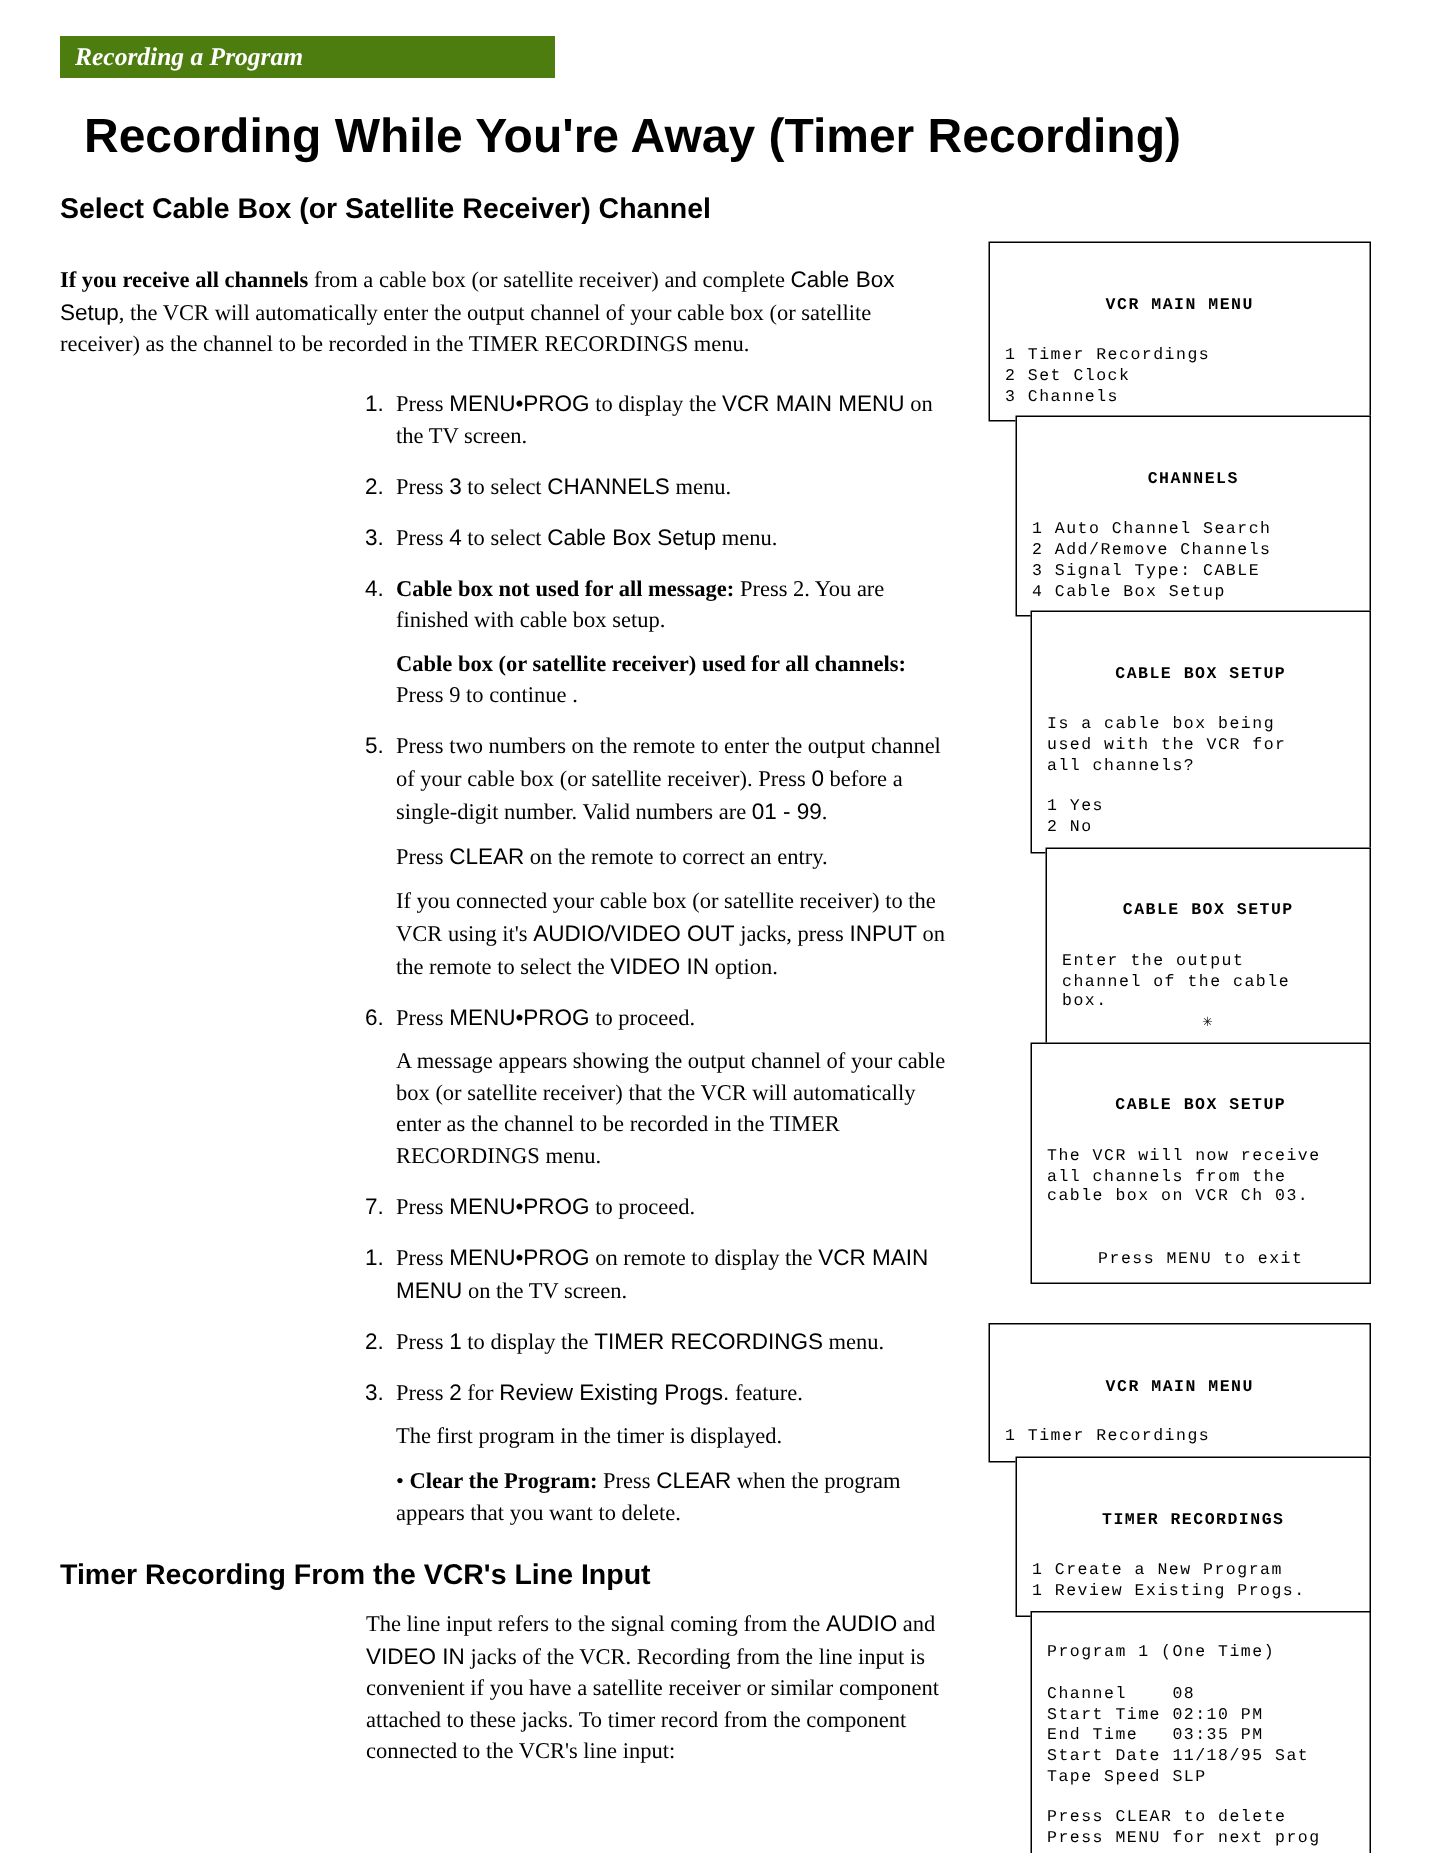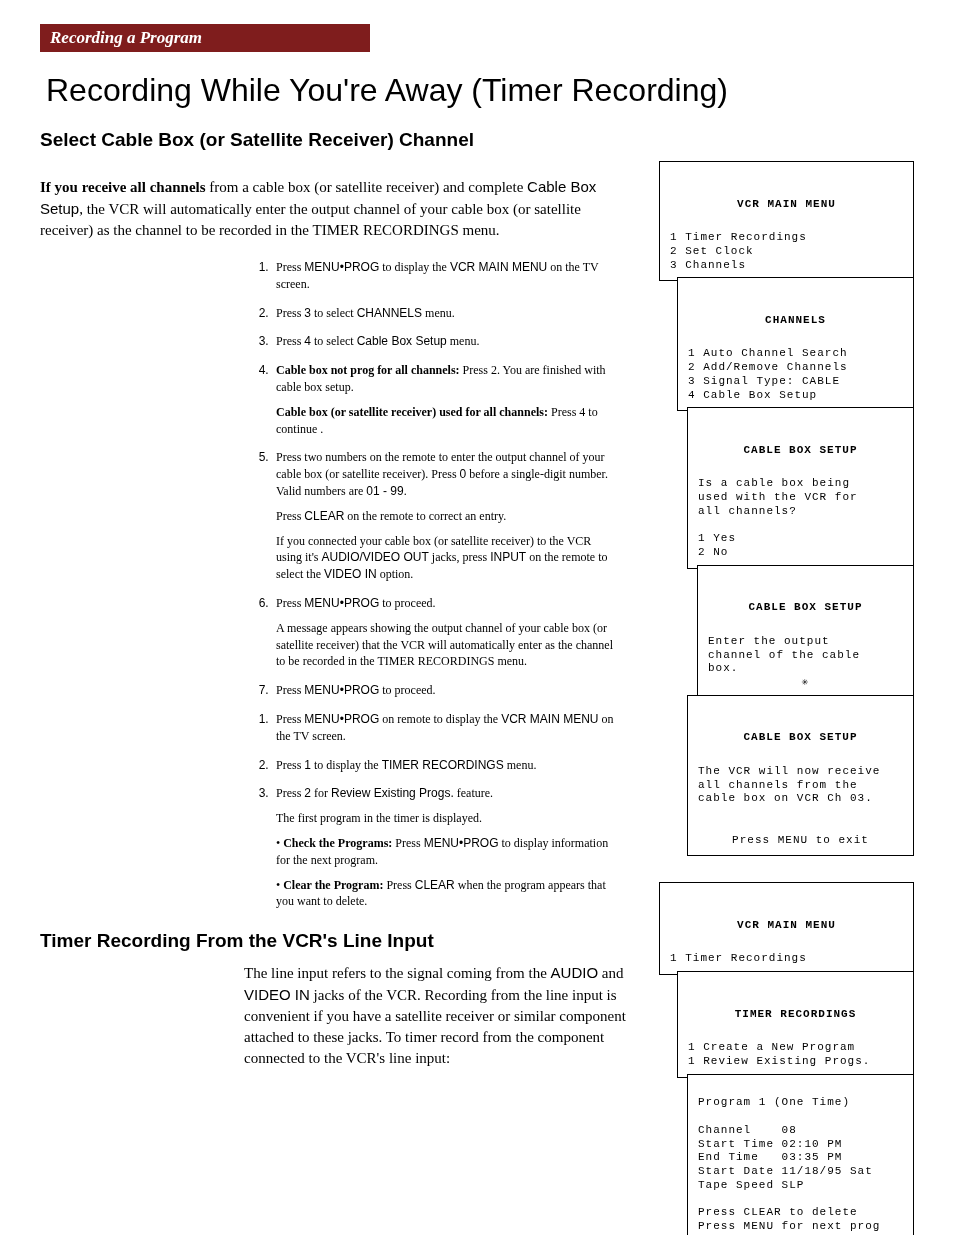--- a/index.html
+++ b/index.html
@@ -1,24 +1,24 @@
 <!DOCTYPE html>
 <html><head>
 <meta charset="utf-8">
 <style>
   body{margin:0;background:#fff;font-family:"Times New Roman",serif;color:#000;width:954px;padding:24px 40px 60px;box-sizing:border-box}
-  .header-bar{background:#7f1d1d;color:#fff;font-style:italic;font-family:"Times New Roman",serif;font-weight:bold;font-size:17px;padding:4px 10px;width:310px;margin-bottom:20px}
-  h1{font-family:Arial,Helvetica,sans-serif;font-weight:400;font-size:32px;margin:8px 6px 14px;letter-spacing:0px}
+  .header-bar{background:#4d7c0f;color:#fff;font-style:italic;font-family:"Times New Roman",serif;font-weight:bold;font-size:17px;padding:4px 10px;width:310px;margin-bottom:20px}
+  h1{font-family:Arial,Helvetica,sans-serif;font-weight:700;font-size:32px;margin:8px 16px 14px;letter-spacing:0px}
   h2{font-family:Arial,Helvetica,sans-serif;font-weight:700;font-size:19px;margin:20px 0 10px}
   .cols{display:flex;gap:28px}
   .left{flex:1;min-width:0}
   .right{width:255px;flex-shrink:0}
   .intro{font-size:15px;line-height:1.4;margin-bottom:18px}
   .sans{font-family:Arial,Helvetica,sans-serif}
-  ol.steps{list-style:decimal;padding-left:220px;margin:6px 12px;font-size:12px;line-height:1.4}
+  ol.steps{list-style:decimal;padding-left:220px;margin:6px 0;font-size:15px;line-height:1.4}
   ol.steps>li{margin-bottom:12px;padding-left:4px}
   ol.steps>li::marker{font-family:Arial,Helvetica,sans-serif}
   ol.steps p{margin:8px 0 0}
   .bullet{margin:6px 0 0 0}
   .para{font-size:15px;line-height:1.4;margin-left:204px;margin-top:6px}
   .menu-box{border:1px solid #000;font-family:"Courier New",monospace;font-size:11px;letter-spacing:1px;padding:8px 10px;margin-bottom:0;line-height:1.25;white-space:pre;background:#fff}
   .menu-title{text-align:center;font-weight:bold;margin-bottom:6px}
   .cascade .menu-box + .menu-box{margin-left:18px;margin-top:-4px}
   .cascade .menu-box + .menu-box + .menu-box{margin-left:28px}
   .cascade .menu-box + .menu-box + .menu-box + .menu-box{margin-left:38px}
@@ -39,42 +39,41 @@
 <div class="cols">
   <div class="left">
     <p class="intro">
       <b>If you receive all channels</b><span> from a cable box (or satellite receiver) and complete </span><span class="sans">Cable Box Setup</span><span>, the VCR will automatically enter the output channel of your cable box (or satellite receiver) as the channel to be recorded in the TIMER RECORDINGS menu.</span>
     </p>
     <ol class="steps">
       <li><span>Press </span><span class="sans">MENU•PROG</span><span> to display the </span><span class="sans">VCR MAIN MENU</span><span> on the TV screen.</span></li>
       <li><span>Press </span><span class="sans">3</span><span> to select </span><span class="sans">CHANNELS</span><span> menu.</span></li>
       <li><span>Press </span><span class="sans">4</span><span> to select </span><span class="sans">Cable Box Setup</span><span> menu.</span></li>
       <li>
-        <b>Cable box not prog for all channels:</b><span>  Press 2.  You are finished with cable box setup.</span>
-        <p><b>Cable box (or satellite receiver) used for all channels:</b><span>  Press 4 to continue .</span></p>
+        <b>Cable box not used for all message:</b><span>  Press 2.  You are finished with cable box setup.</span>
+        <p><b>Cable box (or satellite receiver) used for all channels:</b><span>  Press 9 to continue .</span></p>
       </li>
       <li>
         <span>Press two numbers on the remote to enter the output channel of your cable box (or satellite receiver). Press </span><span class="sans">0</span><span> before a single-digit number.  Valid numbers are </span><span class="sans">01 - 99</span><span>.</span>
         <p><span>Press </span><span class="sans">CLEAR</span><span> on the remote to correct an entry.</span></p>
         <p><span>If you connected your cable box (or satellite receiver) to the VCR using it's </span><span class="sans">AUDIO/VIDEO OUT</span><span> jacks, press </span><span class="sans">INPUT</span><span> on the remote to select the </span><span class="sans">VIDEO IN</span><span> option.</span></p>
       </li>
       <li>
         <span>Press </span><span class="sans">MENU•PROG</span><span> to proceed.</span>
         <p>A message appears showing the output channel of your cable box (or satellite receiver) that the VCR will automatically enter as the channel to be recorded in the TIMER RECORDINGS menu.</p>
       </li>
       <li><span>Press </span><span class="sans">MENU•PROG</span><span> to proceed.</span></li>
     </ol>
 
     <ol class="steps">
       <li><span>Press </span><span class="sans">MENU•PROG</span><span> on remote to display the </span><span class="sans">VCR MAIN MENU</span><span> on the TV screen.</span></li>
       <li><span>Press </span><span class="sans">1</span><span> to display the </span><span class="sans">TIMER RECORDINGS</span><span> menu.</span></li>
       <li>
         <span>Press </span><span class="sans">2</span><span> for </span><span class="sans">Review Existing Progs.</span><span> feature.</span>
         <p>The first program in the timer is displayed.</p>
-        <p class="bullet">• <b>Check the Programs:</b><span>  Press </span><span class="sans">MENU•PROG</span><span> to display information for the next program.</span></p>
         <p class="bullet">• <b>Clear the Program:</b><span>  Press </span><span class="sans">CLEAR</span><span> when the program appears that you want to delete.</span></p>
       </li>
     </ol>
 
     <h2>Timer Recording From the VCR's Line Input</h2>
     <p class="para">
       <span>The line input refers to the signal coming from the </span><span class="sans">AUDIO</span><span> and </span><span class="sans">VIDEO IN</span><span> jacks of the VCR.  Recording from the line input is convenient if you have a satellite receiver or similar component attached to these jacks.  To timer record from the component connected to the VCR's line input:</span>
     </p>
 
   </div>

